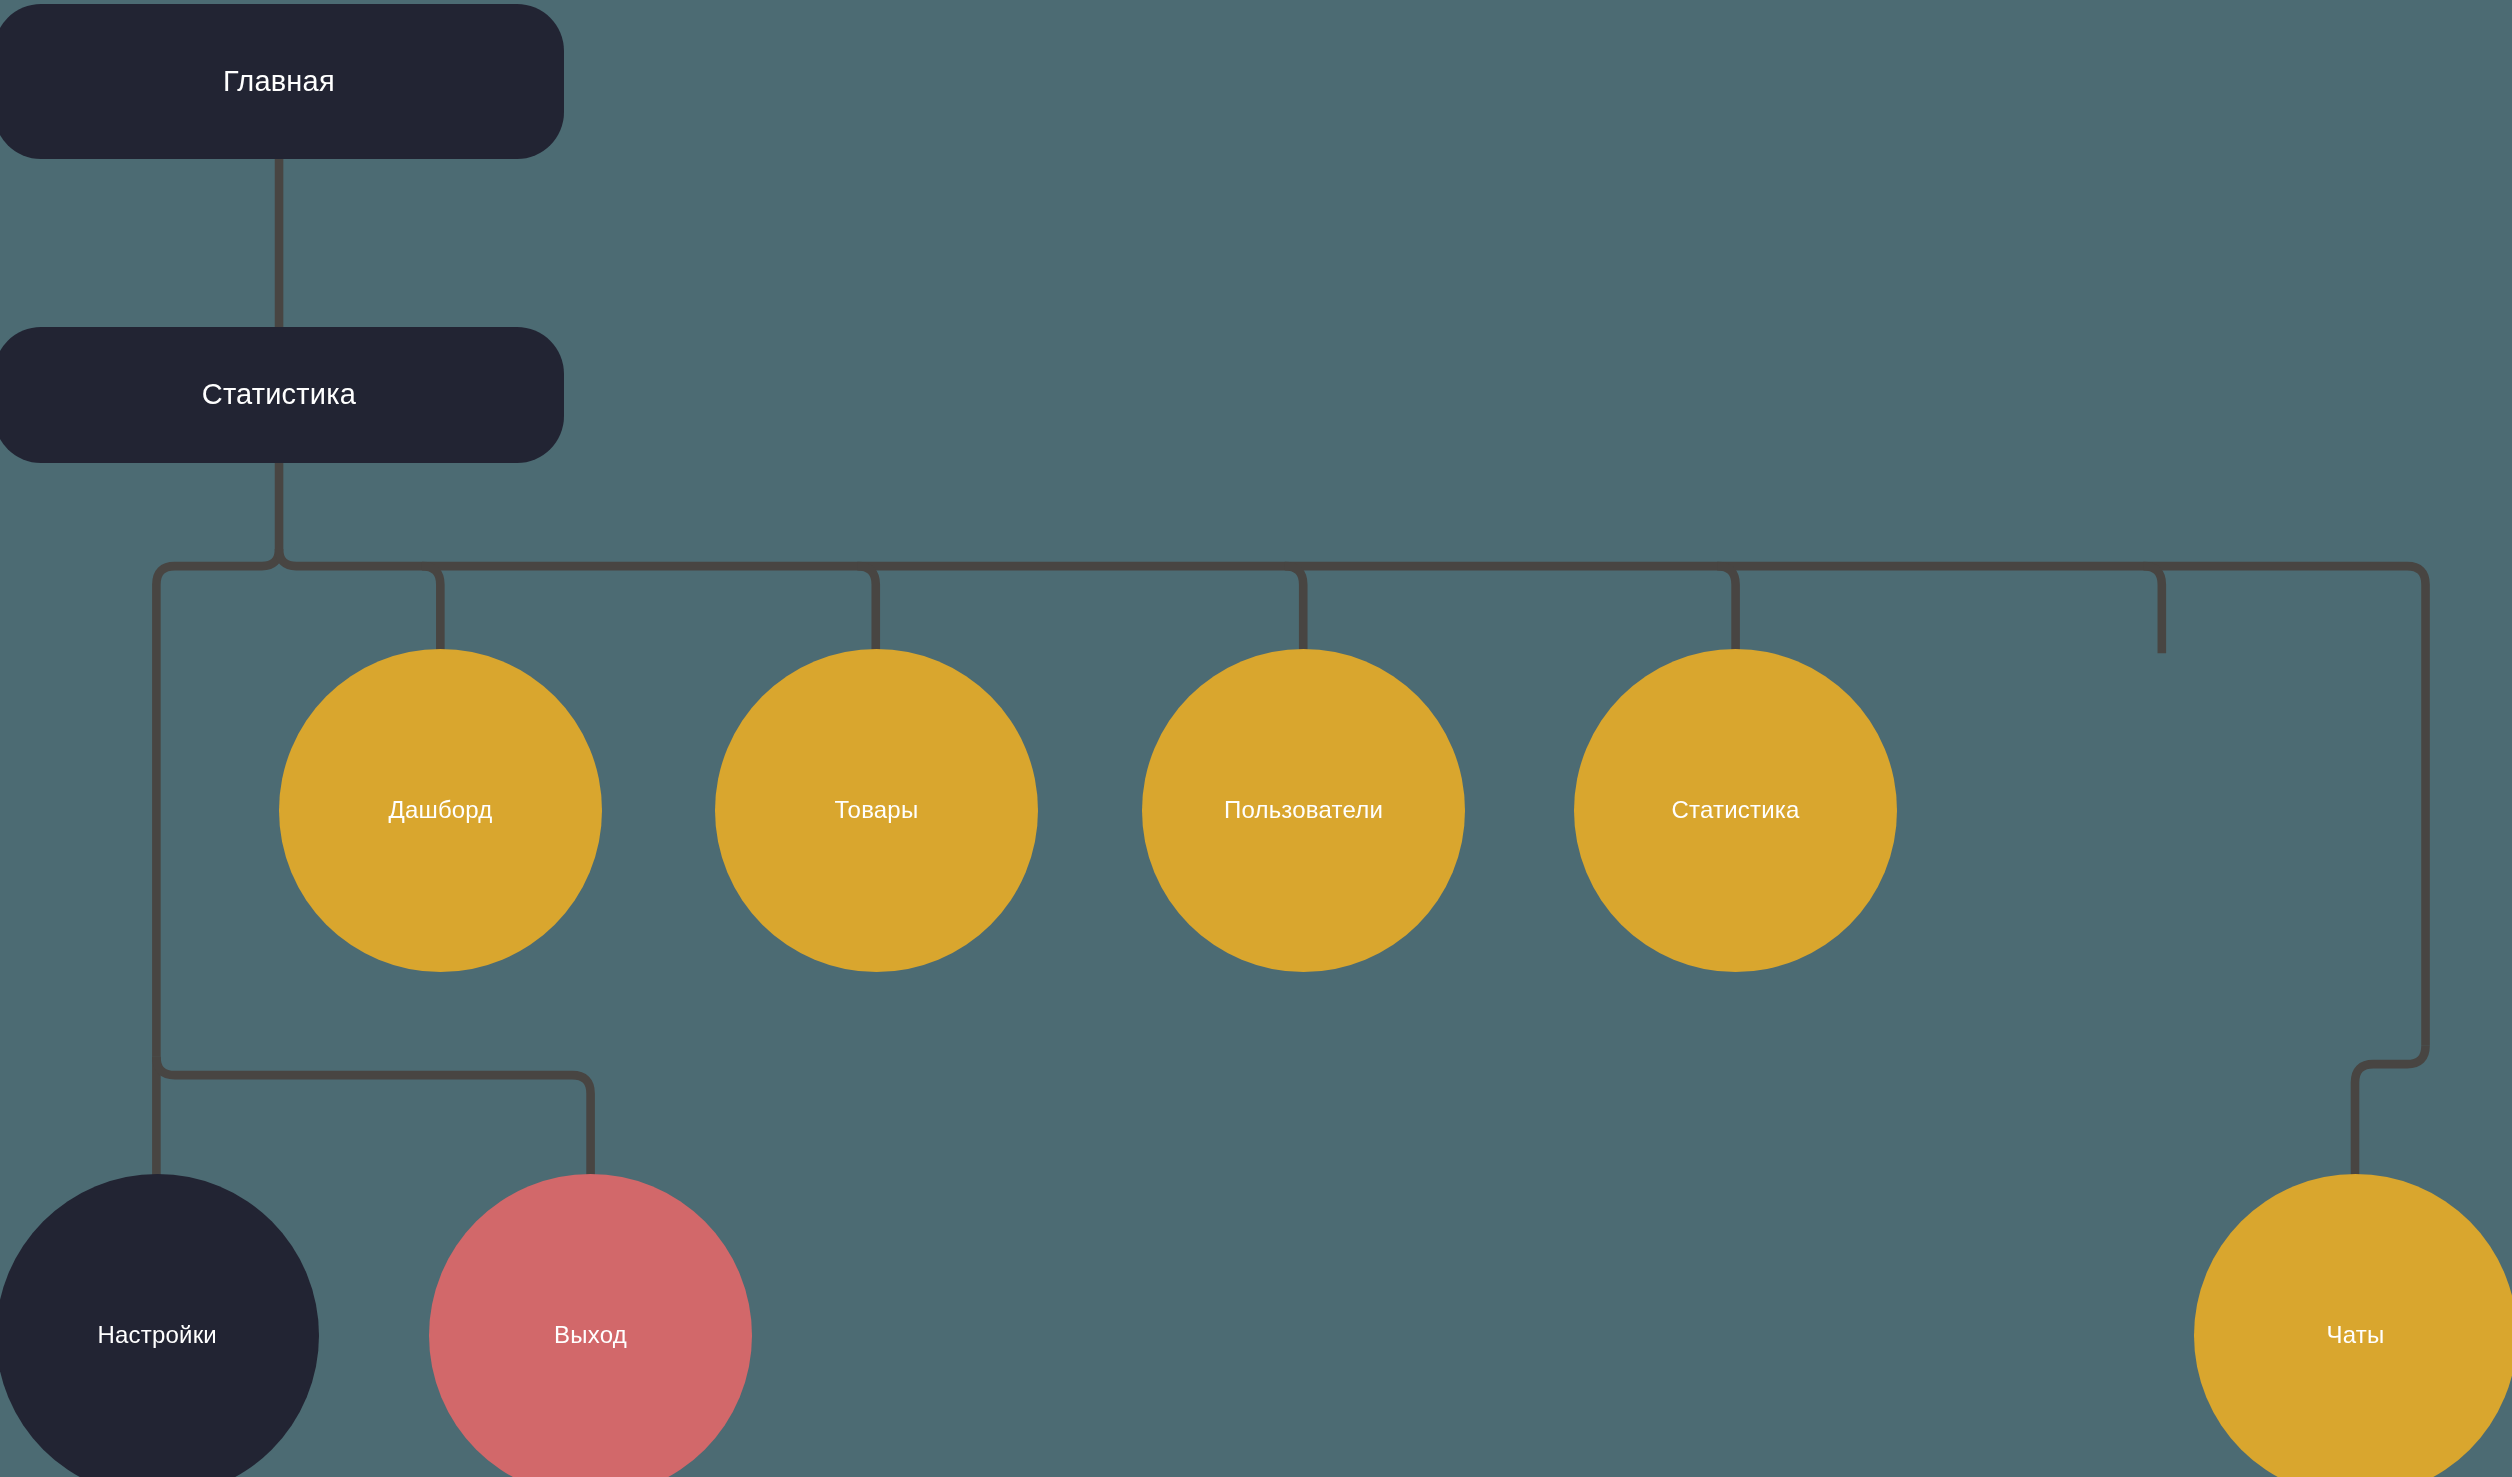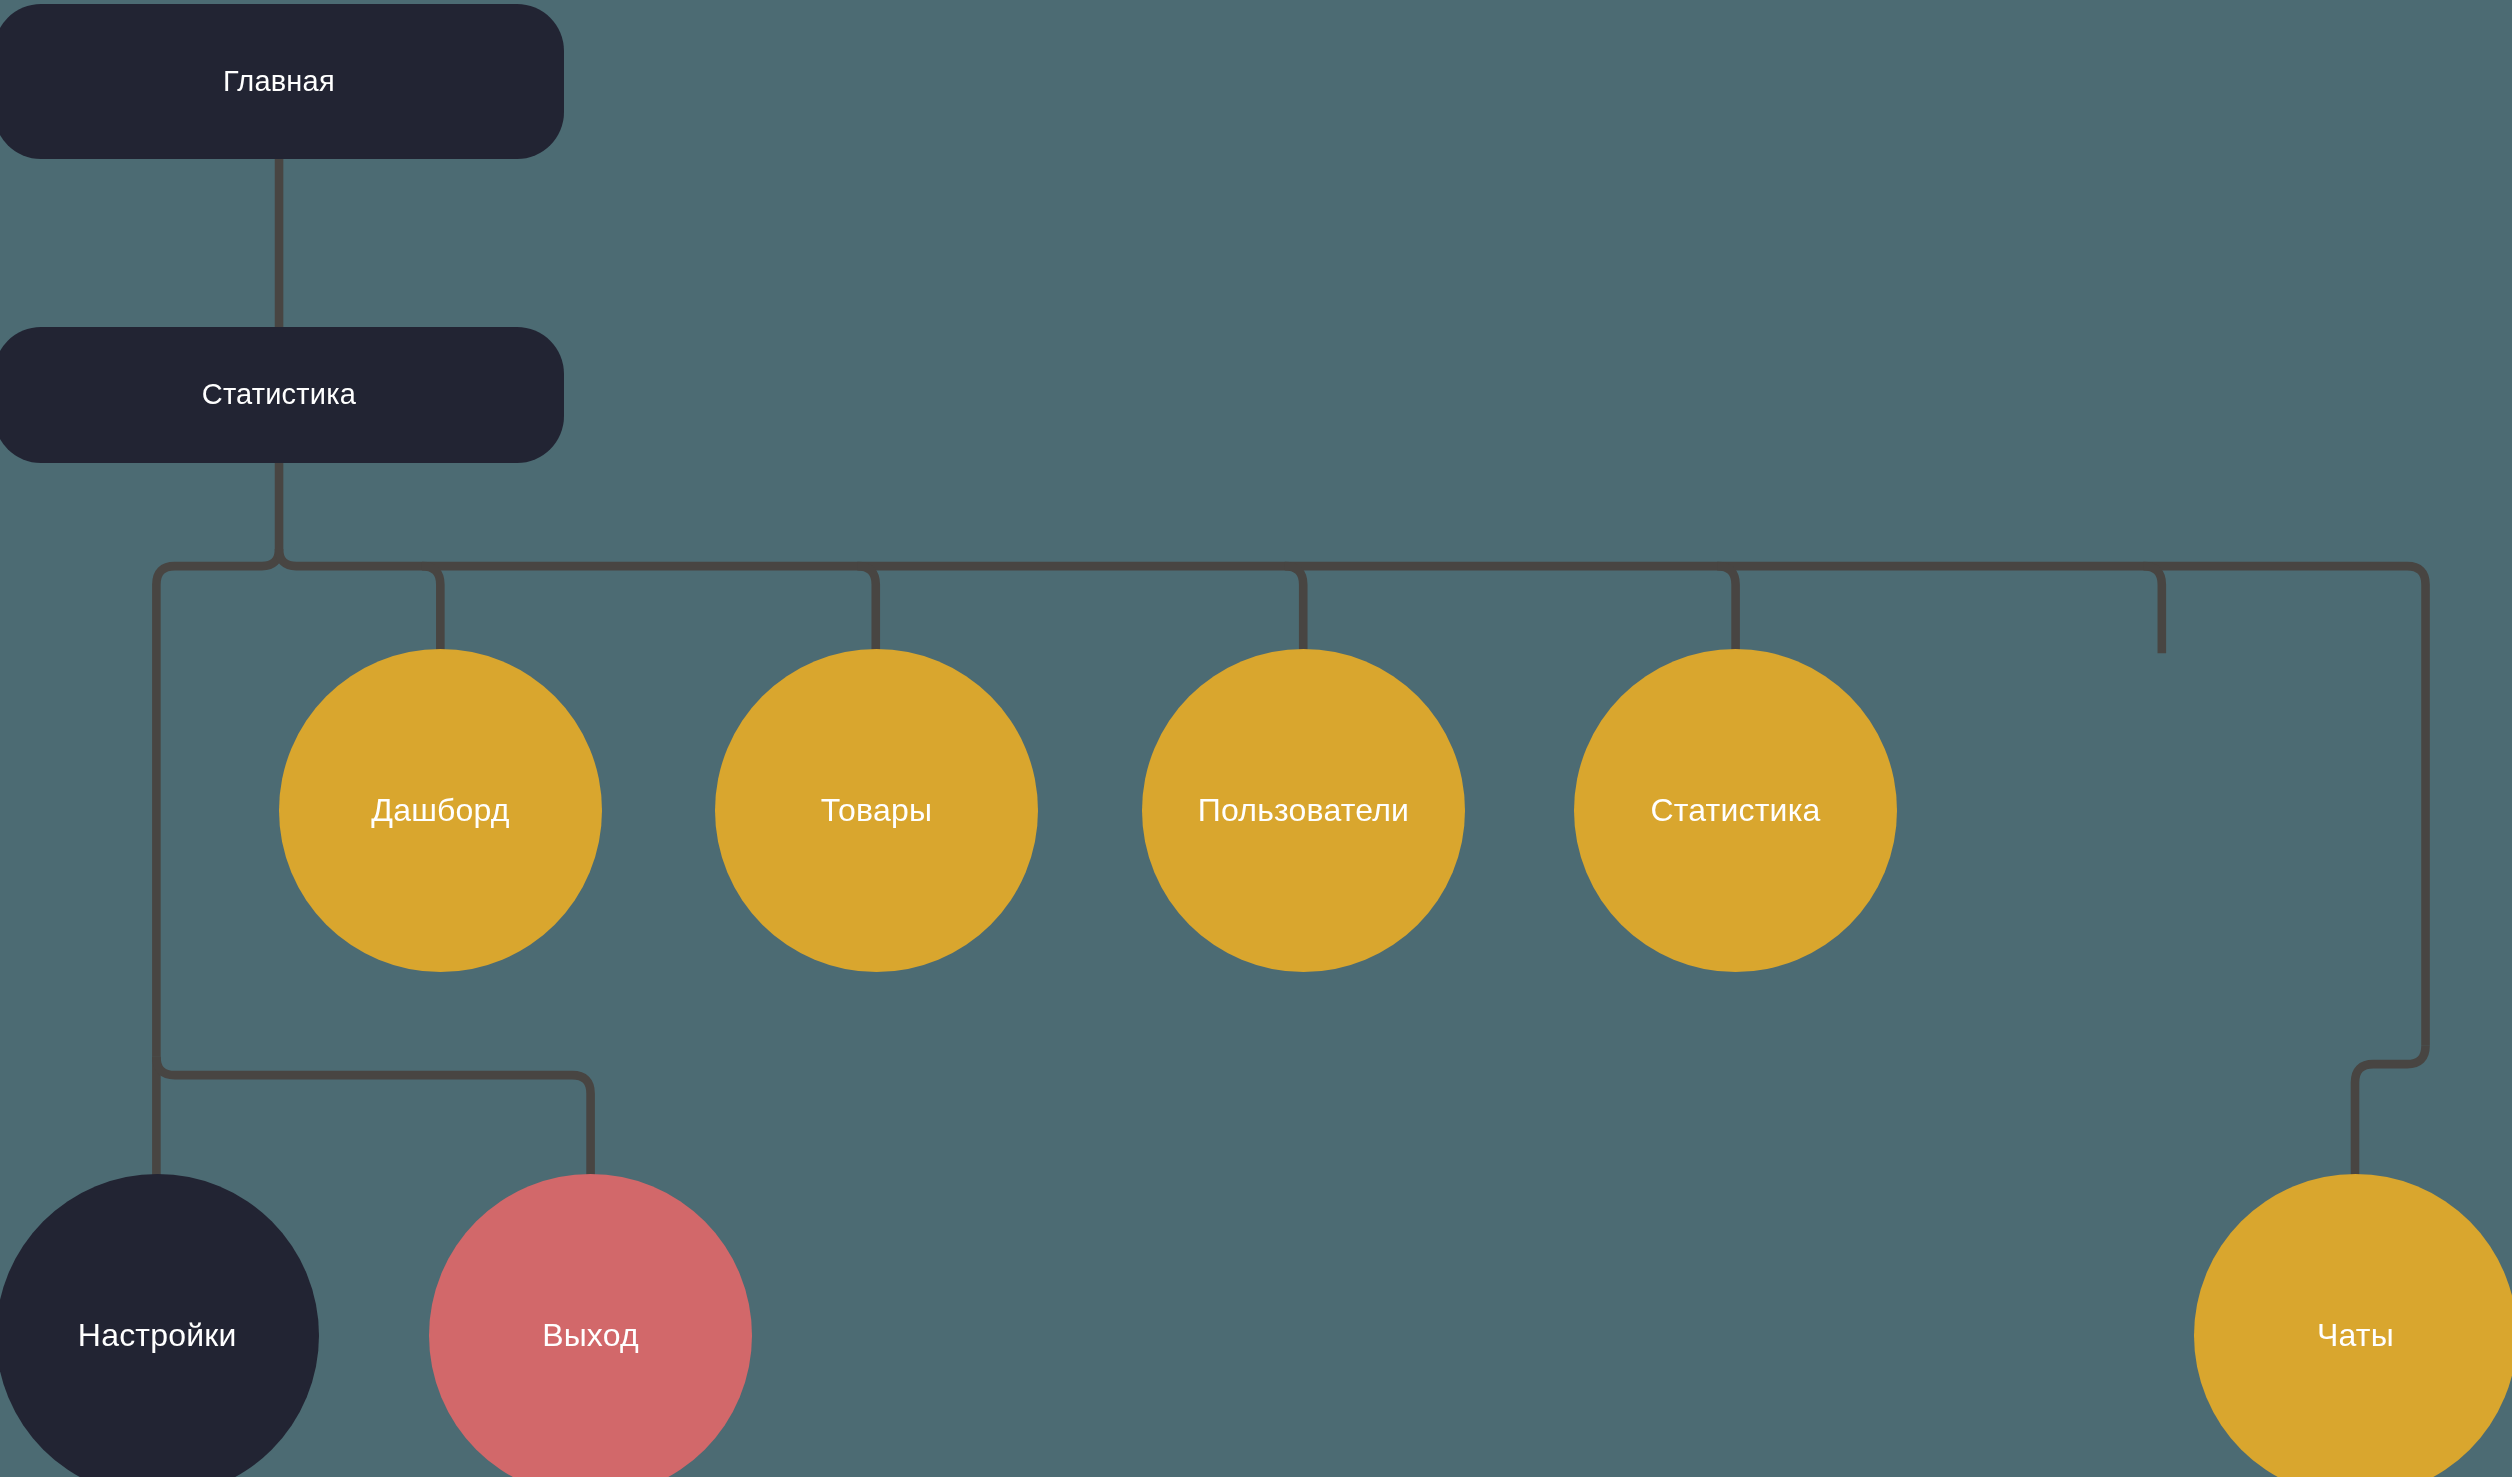--- a/index.html
+++ b/index.html
@@ -39,21 +39,21 @@
     line-height: 1.1;
     user-select: none;
   }
   .node-box {
     border-radius: 47px;
   }
   .node-circle {
     border-radius: 50%;
   }
   .node-label {
-    font-size: 32px;
+    font-size: 24px;
     font-weight: 400;
     letter-spacing: 0.2px;
     color: #ffffff;
     white-space: nowrap;
   }
   .lbl-box { font-size: 29px; }
 </style>
 </head>
 <body>
 

